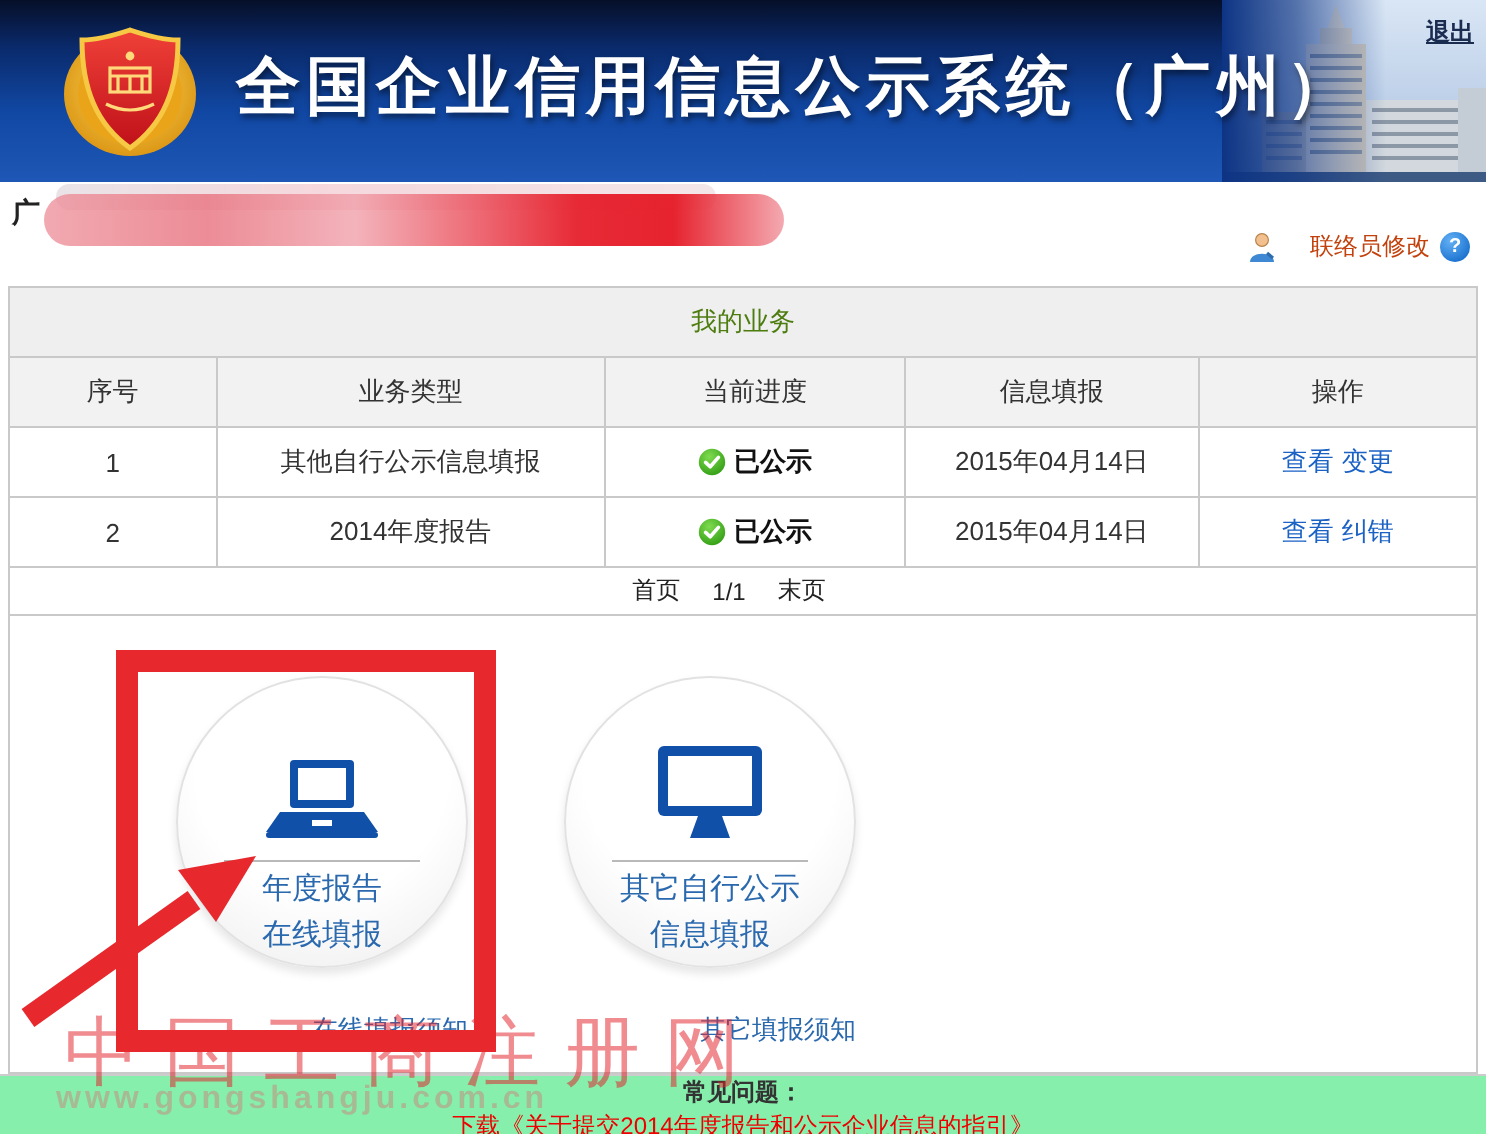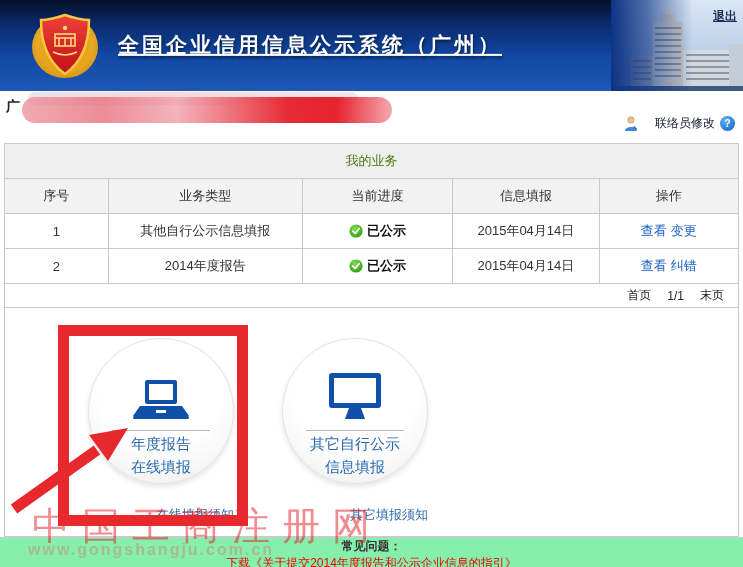--- a/index.html
+++ b/index.html
@@ -20,24 +20,23 @@
   .building {
     position:absolute; right:0; top:0; width:132px; height:91px;
   }
   .building-fade {
     position:absolute; right:0; top:0; width:132px; height:91px;
     background: linear-gradient(90deg, #0d3484 0%, rgba(13,52,132,0.65) 28%, rgba(13,52,132,0) 62%);
   }
   .emblem { position:absolute; left:28px; top:10px; }
   .header-title {
     position:absolute; left:118px; top:50%; transform:translateY(-54%);
-    color:#ffffff; font-size:21px; font-weight:bold; letter-spacing:3px;
+    color:#ffffff; font-size:32px; font-weight:bold; letter-spacing:3px;
     text-shadow: 1px 2px 3px rgba(0,0,0,0.5);
     white-space:nowrap;
-    text-decoration:underline;
   }
   .logout {
     position:absolute; top:8px; right:6px; font-size:12px; font-weight:bold;
     color:#1a2c50; text-decoration:underline; cursor:pointer; z-index:3;
   }
 
   
   .account-bar { position:absolute; left:0; top:91px; width:743px; height:52px; }
   .company-fragment {
     position:absolute; left:6px; top:7px; font-size:14px; font-weight:bold; color:#222;
@@ -53,21 +52,21 @@
       rgba(233,120,132,0.85) 22%,
       rgba(240,158,168,0.78) 42%,
       rgba(235,88,100,0.88) 58%,
       rgba(230,34,46,0.96) 72%,
       rgba(229,28,40,0.97) 85%,
       rgba(240,140,150,0.75) 100%);
   }
   .liaison {
     position:absolute; right:8px; top:24px; display:flex; align-items:center; gap:5px;
   }
-  .liaison-label { color:#0f172a; font-size:12px; cursor:pointer;margin-left:12px; }
+  .liaison-label { color:#c2410c; font-size:12px; cursor:pointer;margin-left:12px; }
   .help-icon {
     width:15px; height:15px; border-radius:50%;
     background: radial-gradient(circle at 35% 30%, #63b0f5, #1d74d0 75%);
     color:#fff; font-size:10px; font-weight:bold;
     display:flex; align-items:center; justify-content:center; cursor:pointer;
   }
 
   
   .panel {
     position:absolute; left:4px; right:4px; top:143px; bottom:30px;
@@ -82,21 +81,21 @@
   .t-head { background:#f2f2f2; border-bottom:1px solid #c9c9c9; }
   .t-row  { background:#fff;    border-bottom:1px solid #c9c9c9; }
   .c { display:flex; align-items:center; justify-content:center; height:100%; }
   .c + .c { border-left:1px solid #c9c9c9; }
   .w1{width:14%;} .w2{width:26.5%;} .w3{width:20.5%;} .w4{width:20%;} .w5{width:19%;}
   .status-cell { gap:4px; font-weight:bold; color:#111; }
   .action-cell { gap:4px; }
   .blue-link { color:#1b62c4; font-size:13px; cursor:pointer; text-decoration:none; }
   .t-pag {
     height:24px; border-bottom:1px solid #c9c9c9;
-    display:flex; align-items:center; justify-content:flex-end; gap:16px;
+    display:flex; align-items:center; justify-content:center; gap:16px;
     padding-right:14px; font-size:12px; color:#222; background:#fff;
   }
   .pag-link { cursor:pointer; }
 
   
   .circles { flex:1; position:relative; background:#fff;font-family:Liberation Mono, monospace; }
   .circle {
     position:absolute; top:30px; width:146px; height:146px; border-radius:50%;
     background: radial-gradient(circle at 50% 32%, #ffffff 52%, #ececec 100%);
     border:1px solid #e2e2e2;

